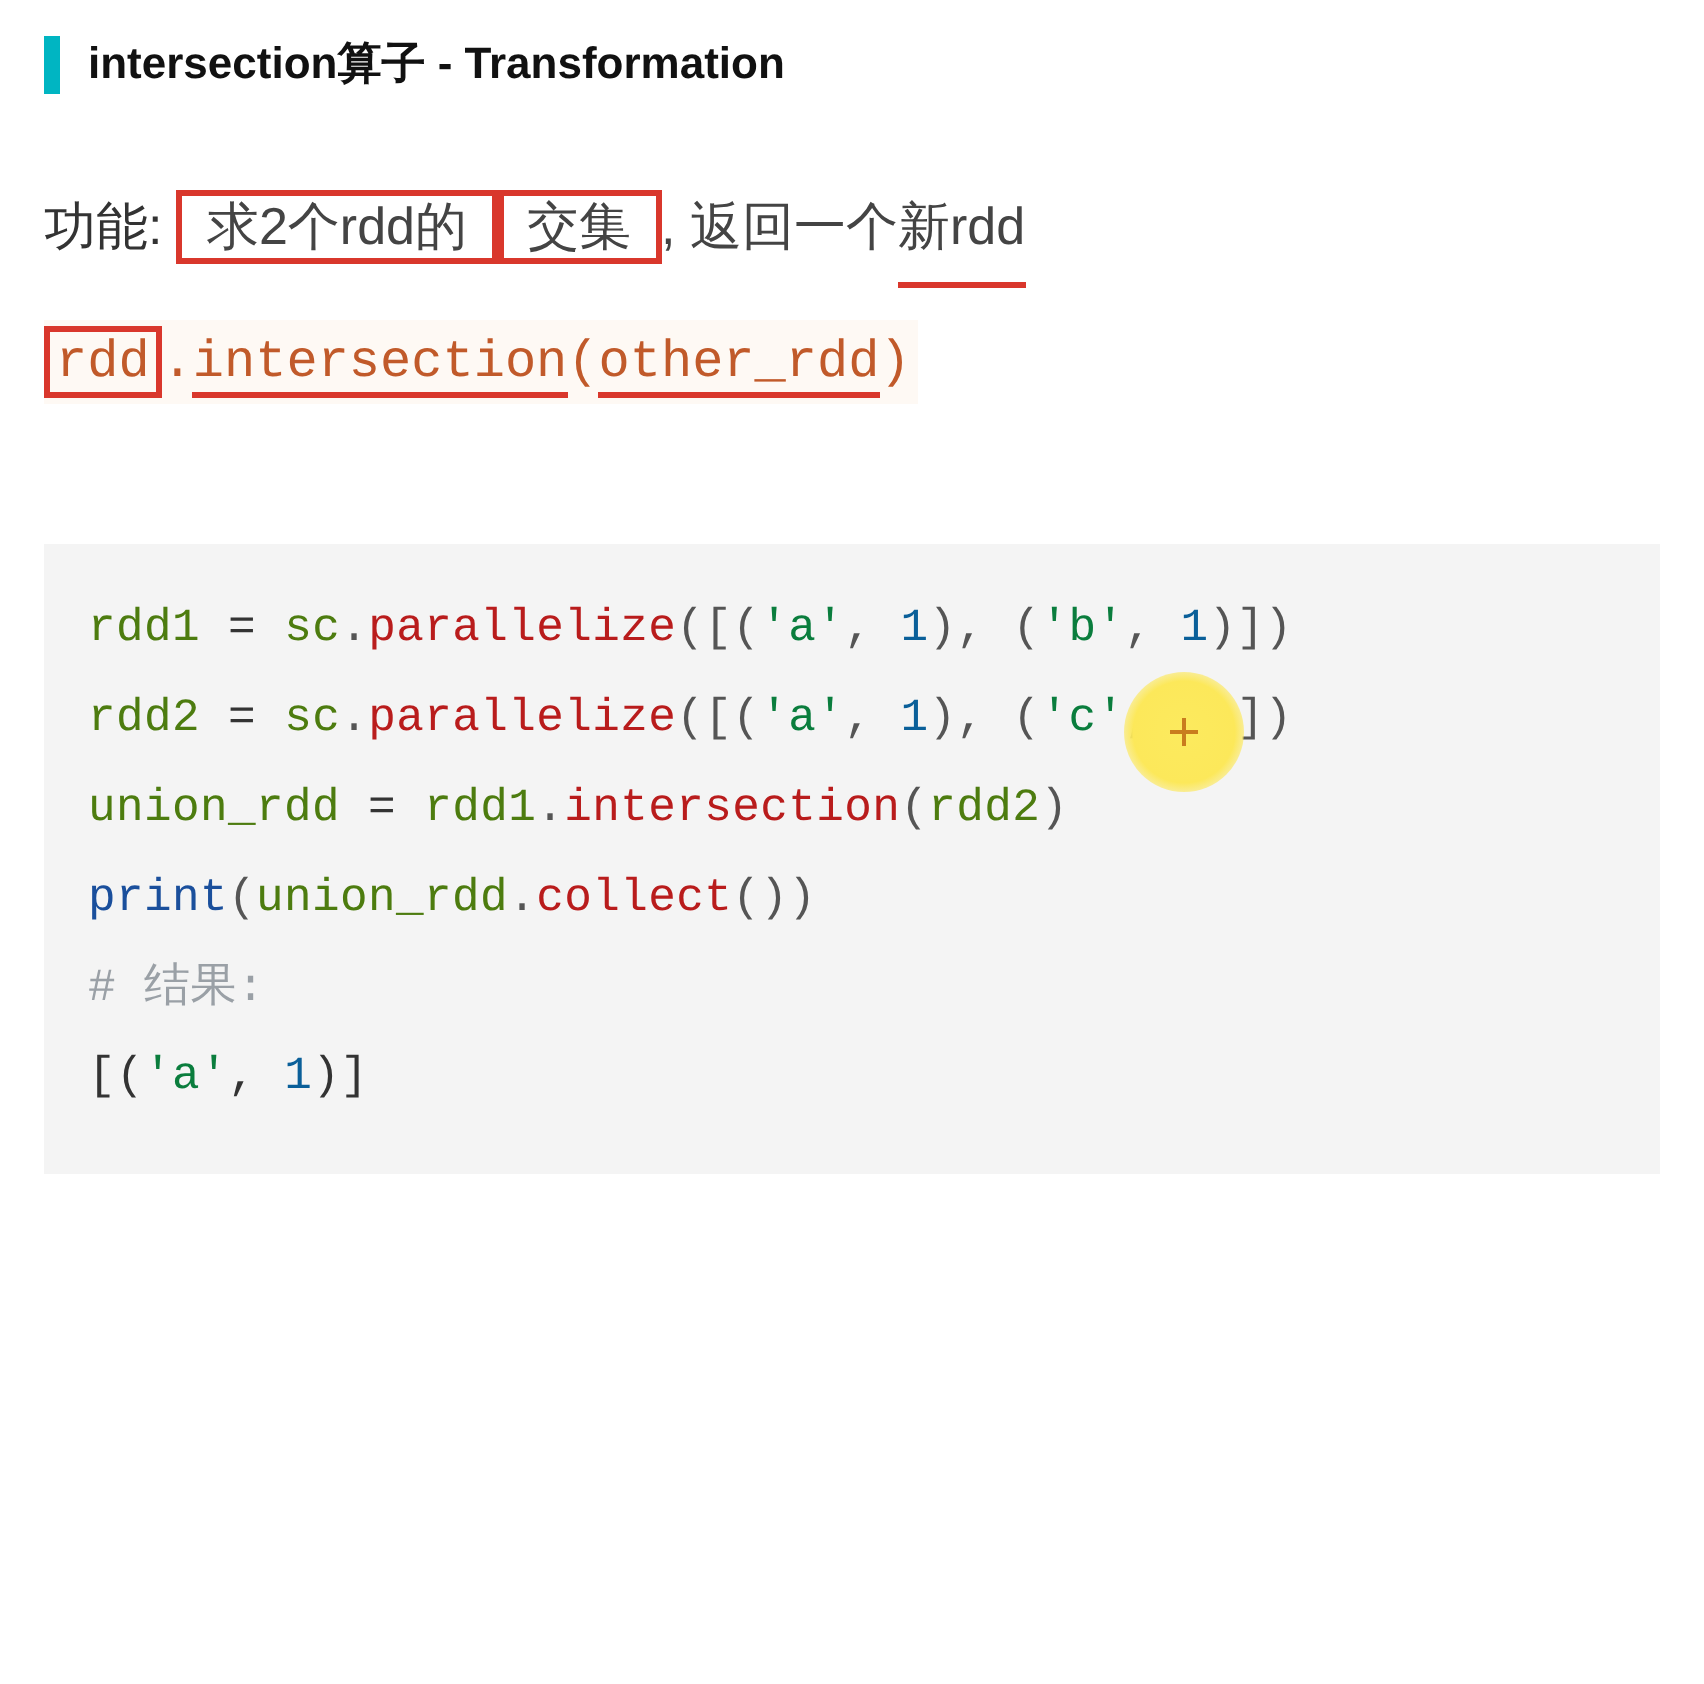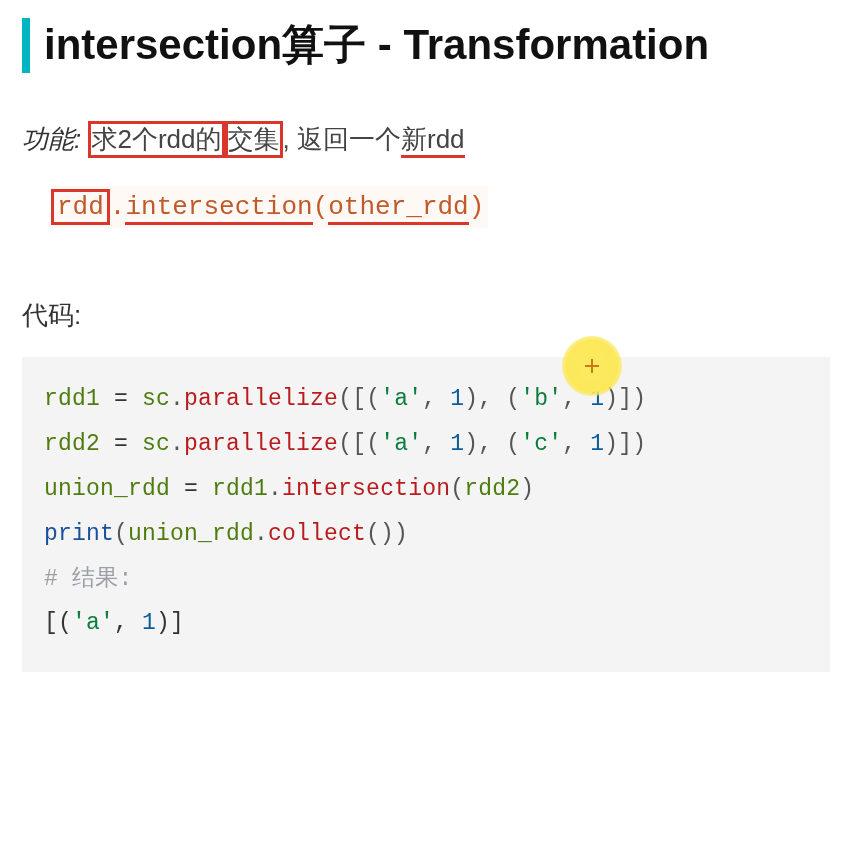--- a/index.html
+++ b/index.html
@@ -6,59 +6,58 @@
     body {
       font-family: "Microsoft YaHei", "PingFang SC", Arial, sans-serif;
       background: #ffffff;
       width: 852px;
       padding: 18px 22px;
       color: #222;
     }
     .heading {
       border-left: 8px solid #00b5c2;
       padding-left: 14px;
-      font-size: 42px;
+      font-size: 22px;
       font-weight: 700;
       color: #111;
       margin-bottom: 46px;
       line-height: 1.3;
     }
     .heading .part1 { font-weight: 700; }
     .heading .part2 { font-weight: 600; }
     .func-line {
       font-size: 26px;
       color: #444;
       margin-bottom: 26px;
       line-height: 1.6;
     }
-    .func-label { color: #333; font-style: italic; }
+    .func-label { color: #333; }
     .boxed {
       border: 3px solid #d9372c;
-      padding: 0 0;
+      padding: 0 12px;
       display: inline-block;
       line-height: 1.2;
     }
     .red-underline {
       border-bottom: 3px solid #d9372c;
-      padding-bottom: 1px;
+      padding-bottom: 13px;
     }
     .usage-label {
       font-size: 26px;
       color: #333;
       margin-bottom: 32px;
     }
     .usage-code {
       font-family: Consolas, "Courier New", monospace;
       font-size: 26px;
       color: #c15a2a;
       background: #fef9f4;
       padding: 6px 4px 6px 0;
       display: inline-block;
       margin-bottom: 70px;
-      margin-left: 29px;
     }
     .usage-code .rdd-box {
       border: 3px solid #d9372c;
       padding: 0 3px;
       color: #c15a2a;
     }
     .usage-code .ul { border-bottom: 3px solid #d9372c; }
     .pointer {
       position: absolute;
       left: 540px;
@@ -119,21 +118,20 @@
   <span class="boxed">求2个rdd的</span><span class="boxed">交集</span><span>, 返回一个</span><span class="red-underline">新rdd</span>
 </div>
 
 
 <div class="usage-code">
   <span class="rdd-box">rdd</span><span>.</span><span class="ul">intersection</span><span>(</span><span class="ul">other_rdd</span><span>)</span>
 </div>
 
 <div class="pointer"></div>
 
-<div class="code-label">代码:</div>
 
 <pre class="code-block"><span><span class="tok-var">rdd1</span> <span class="tok-op">=</span> <span class="tok-var">sc</span><span class="tok-punct">.</span><span class="tok-func">parallelize</span><span class="tok-punct">([(</span><span class="tok-str">'a'</span><span class="tok-punct">,</span> <span class="tok-num">1</span><span class="tok-punct">), (</span><span class="tok-str">'b'</span><span class="tok-punct">,</span> <span class="tok-num">1</span><span class="tok-punct">)])</span></span>
 <span><span class="tok-var">rdd2</span> <span class="tok-op">=</span> <span class="tok-var">sc</span><span class="tok-punct">.</span><span class="tok-func">parallelize</span><span class="tok-punct">([(</span><span class="tok-str">'a'</span><span class="tok-punct">,</span> <span class="tok-num">1</span><span class="tok-punct">), (</span><span class="tok-str">'c'</span><span class="tok-punct">,</span> <span class="tok-num">1</span><span class="tok-punct">)])</span></span>
 <span><span class="tok-var">union_rdd</span> <span class="tok-op">=</span> <span class="tok-var">rdd1</span><span class="tok-punct">.</span><span class="tok-func">intersection</span><span class="tok-punct">(</span><span class="tok-var">rdd2</span><span class="tok-punct">)</span></span>
 <span><span class="tok-kw">print</span><span class="tok-punct">(</span><span class="tok-var">union_rdd</span><span class="tok-punct">.</span><span class="tok-func">collect</span><span class="tok-punct">())</span></span>
 <span><span class="tok-comment"># 结果:</span></span>
 <span><span class="tok-result">[(</span><span class="tok-str">'a'</span><span class="tok-result">,</span> <span class="tok-num">1</span><span class="tok-result">)]</span></span></pre>
 
 </div>
 

